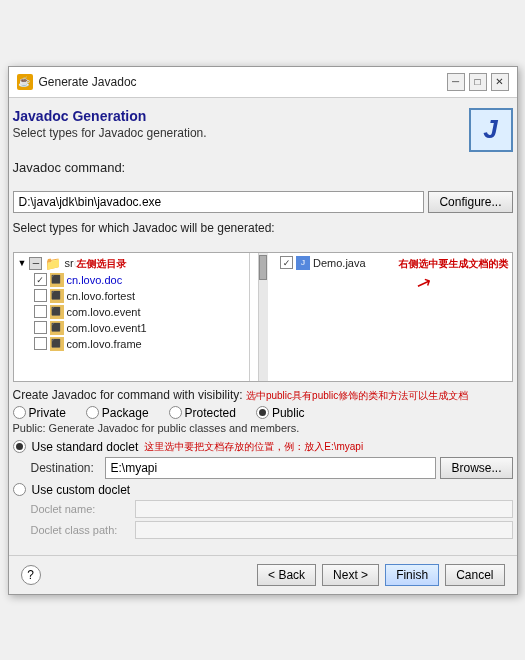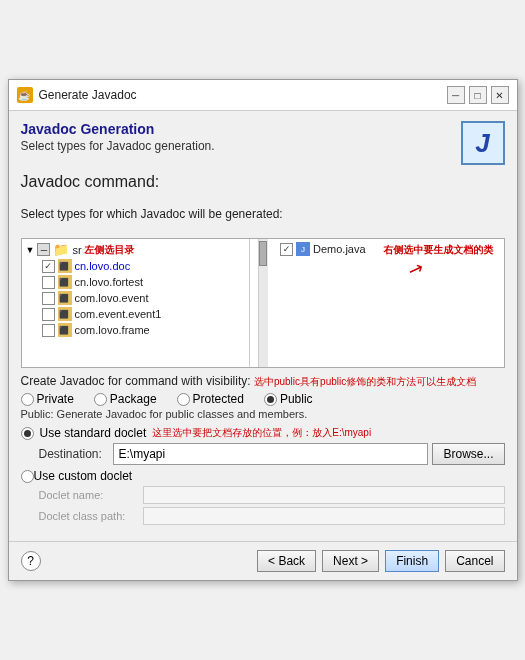--- a/index.html
+++ b/index.html
@@ -57,35 +57,35 @@
       border: 1px solid #999;
       background: #f0f0f0;
       display: flex;
       align-items: center;
       justify-content: center;
       font-size: 10px;
       cursor: pointer;
       color: #333;
     }
     .content {
-      padding: 10px 12px;
+      padding: 10px 4px;
     }
     .page-title {
       font-size: 14px;
       font-weight: bold;
       color: #1a1a8c;
       margin-bottom: 2px;
     }
     .page-subtitle {
       font-size: 12px;
       color: #333;
       margin-bottom: 10px;
     }
     .section-label {
-      font-size: 16px;
+      font-size: 13px;
       color: #222;
       margin-bottom: 16px;
     }
     .command-row {
       display: flex;
       gap: 4px;
       margin-bottom: 8px;
     }
     .command-input {
       flex: 1;
@@ -250,21 +250,21 @@
     .dest-input {
       flex: 1;
       border: 1px solid #999;
       background: white;
       padding: 3px 5px;
       font-size: 12px;
     }
     .custom-doclet {
       display: flex;
       align-items: center;
-      gap: 0;
+      gap: 6px;
       margin-bottom: 3px;
     }
     .doclet-field-row {
       display: flex;
       align-items: center;
       gap: 4px;
       margin-left: 18px;
       margin-bottom: 3px;
     }
     .doclet-field-label {
@@ -324,20 +324,24 @@
 
     <div style="display:flex; justify-content:space-between; align-items:flex-start; margin-bottom:8px;">
       <div>
         <div class="page-title">Javadoc Generation</div>
         <div class="page-subtitle">Select types for Javadoc generation.</div>
       </div>
       <div style="width:44px;height:44px;border:2px solid #5588bb;background:#ddeeff;display:flex;align-items:center;justify-content:center;font-size:26px;color:#2244aa;font-style:italic;font-weight:bold;">J</div>
     </div>
 
     <div class="section-label">Javadoc command:</div>
+    <div class="command-row">
+      <input class="command-input" type="text" value="D:\java\jdk\bin\javadoc.exe" style="">
+      <button class="btn">Configure...</button>
+    </div>
 
     <div class="types-section-label">Select types for which Javadoc will be generated:</div>
     <div class="types-panel">
 
       <div class="left-panel">
 
         <div class="tree-item">
           <span style="font-size:9px;">▼</span>
           <div class="checkbox partial">─</div>
           <span style="font-size:13px;">📁</span>
@@ -358,21 +362,21 @@
 
         <div class="tree-item" style="padding-left:18px;">
           <div class="checkbox"></div>
           <div class="pkg-icon">⬛</div>
           <span class="item-label">com.lovo.event</span>
         </div>
 
         <div class="tree-item" style="padding-left:18px;">
           <div class="checkbox"></div>
           <div class="pkg-icon">⬛</div>
-          <span class="item-label">com.event.event1</span>
+          <span class="item-label">com.lovo.event1</span>
         </div>
 
         <div class="tree-item" style="padding-left:18px;">
           <div class="checkbox"></div>
           <div class="pkg-icon">⬛</div>
           <span class="item-label">com.lovo.frame</span>
         </div>
       </div>
 
       <div style="width:10px;background:#e8e8e8;border-left:1px solid #ccc;position:relative;">
@@ -381,21 +385,21 @@
 
       <div class="right-panel">
         <div class="tree-item">
           <div class="checkbox checked">✓</div>
           <div class="file-icon" style="background:#5588dd;">J</div>
           <span class="item-label">Demo.java</span>
         </div>
       </div>
 
       <div style="position:absolute;top:3px;left:60px;color:#cc0000;font-size:10px;font-weight:bold;background:rgba(255,255,255,0.85);padding:1px 3px;pointer-events:none;">左侧选目录</div>
-      <div style="position:absolute;top:3px;right:7px;color:#cc0000;font-size:10px;font-weight:bold;background:rgba(255,255,255,0.85);padding:1px 3px;pointer-events:none;max-width:150px;text-align:center;">右侧选中要生成文档的类</div>
+      <div style="position:absolute;top:3px;right:0;color:#cc0000;font-size:10px;font-weight:bold;background:rgba(255,255,255,0.85);padding:1px 3px;pointer-events:none;max-width:150px;text-align:center;">右侧选中要生成文档的类</div>
 
       <div style="position:absolute;top:20px;right:80px;color:#cc0000;font-size:18px;pointer-events:none;transform:rotate(200deg);">↙</div>
     </div>
 
     <div class="visibility-section">
       <div class="visibility-label">
         <span>Create Javadoc for command with visibility:</span>
         <span class="visibility-annotation">选中public具有public修饰的类和方法可以生成文档</span>
       </div>
       <div class="radio-row">

